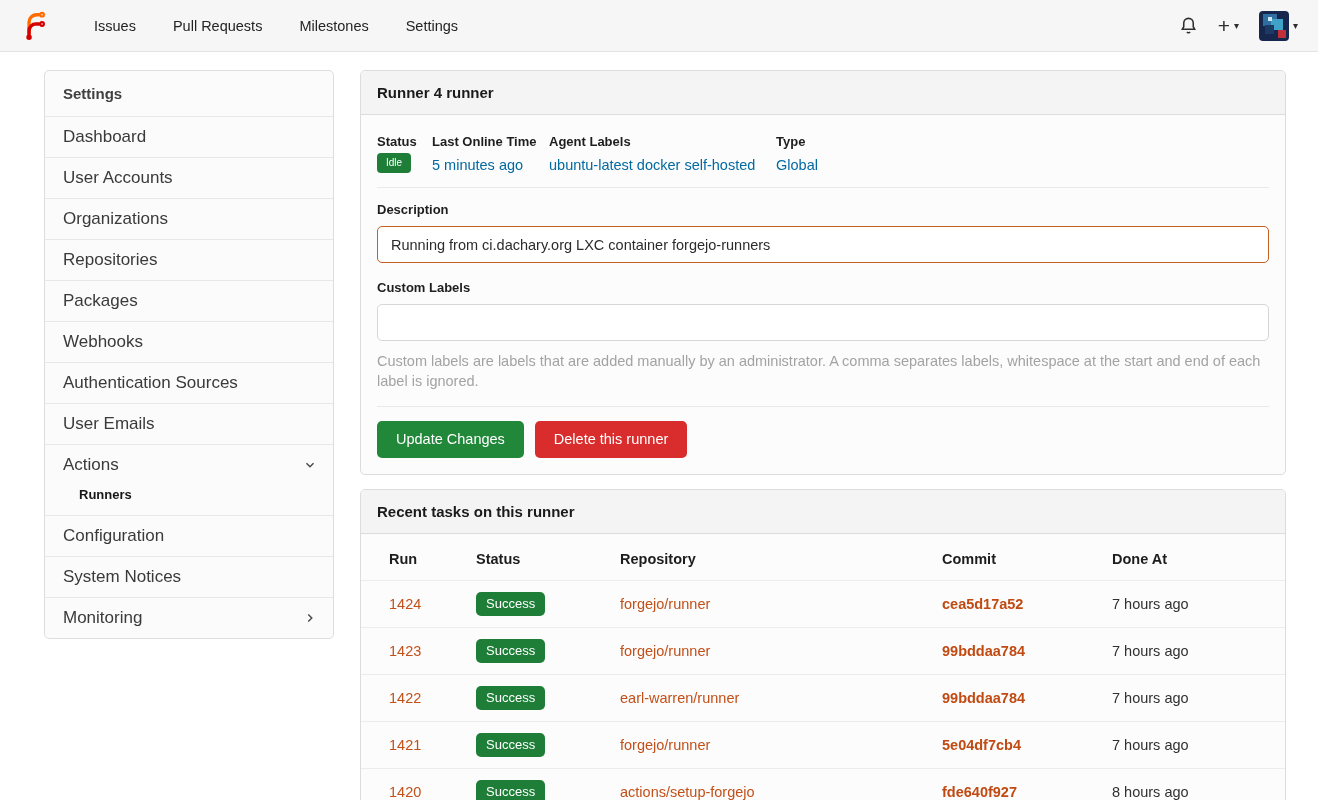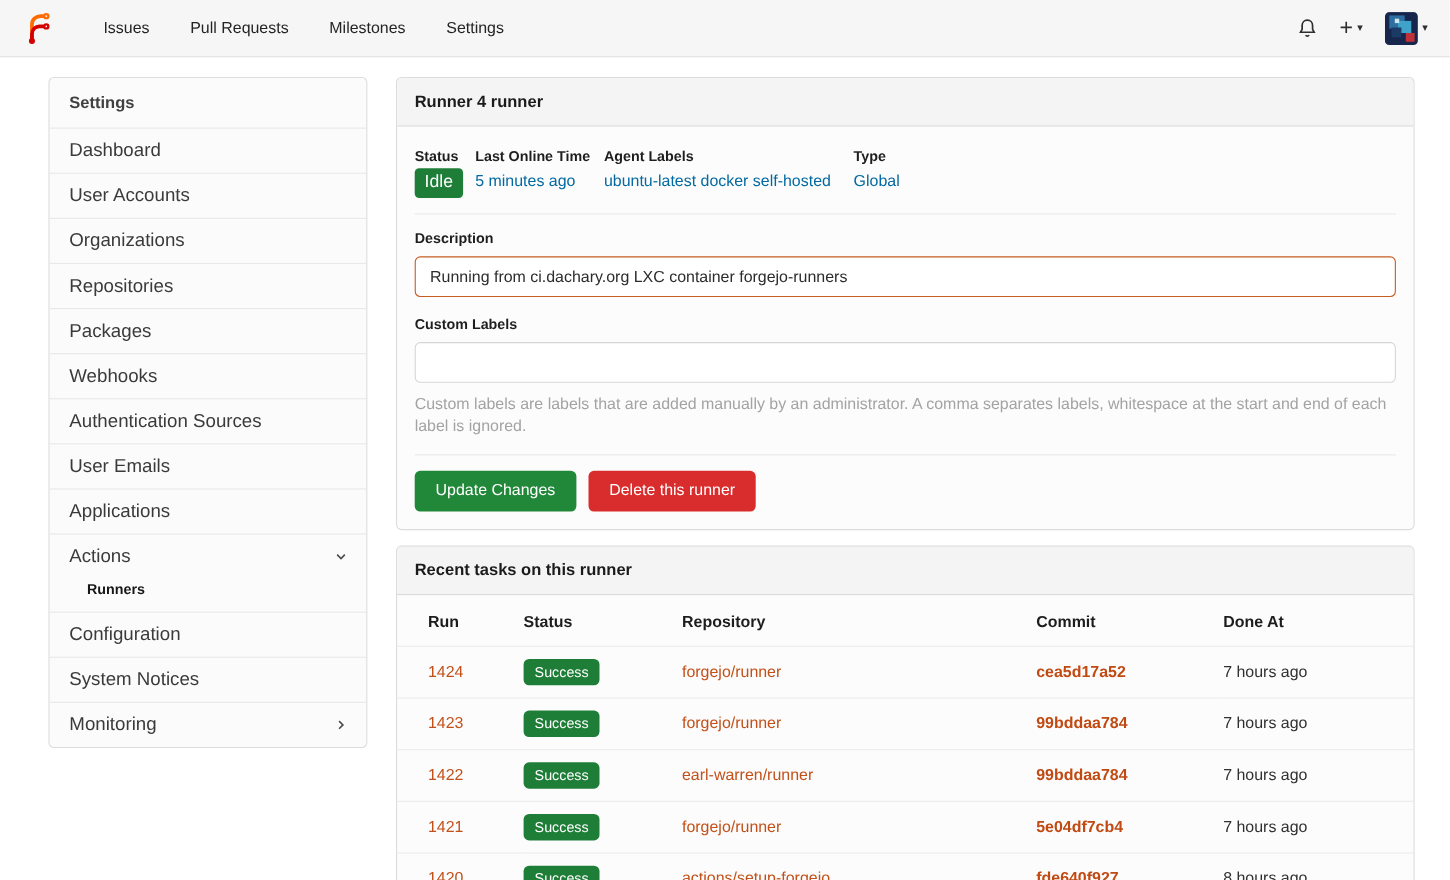--- a/index.html
+++ b/index.html
@@ -63,21 +63,21 @@
     padding:13px 16px; font-weight:bold; font-size:15px; color:#1b1b1b;
   }
   .panel-body { padding:14px 16px 16px; }
 
   .status-row { display:flex; margin:5px 0 12px; }
   .sc1 { width:55px; } .sc2 { width:117px; } .sc3 { width:227px; } .sc4 { flex:1; }
   .field-label { font-weight:bold; font-size:13px; color:#1e1e1e; }
   .field-value { font-size:14.5px; margin-top:8px; color:#0369a1; }
   .badge-idle {
     display:inline-block; background:var(--green, #1e7e38); color:#fff;
-    padding:4px 9px 5px; border-radius:4px; font-size:16px; margin-top:4px;
+    padding:4px 9px 5px; border-radius:4px; font-size:10px; margin-top:4px;
   }
   .divider { border-top:1px solid #e9e9e9; margin:14px 0; }
 
   .form-label { font-weight:bold; font-size:13px; color:#1e1e1e; margin:2px 0 9px; }
   input.text {
     width:100%; height:37px; border:1px solid #d6d6d6; border-radius:5px;
     padding:0 13px; font-size:14.5px; font-family:inherit; color:#2c2c2c;
     background:#fff; outline:none; display:block;
   }
   input.text.focused { border-color:var(--focus-border, #c65d21); }
@@ -176,23 +176,20 @@
         <div class="side-item">
           <span>Webhooks</span>
         </div>
         <div class="side-item">
           <span>Authentication Sources</span>
         </div>
         <div class="side-item">
           <span>User Emails</span>
         </div>
         <div class="side-item">
-          <span>Applications</span>
-        </div>
-        <div class="side-item">
           <span>Actions</span>
           <span class="chev">
             <svg width="14" height="14" viewBox="0 0 16 16" fill="none" stroke="currentColor" stroke-width="1.7">
               <path d="M4 6 l4 4 l4 -4"></path>
             </svg>
           </span>
         </div>
         <div class="side-item sub active">
           <span>Runners</span>
         </div>

